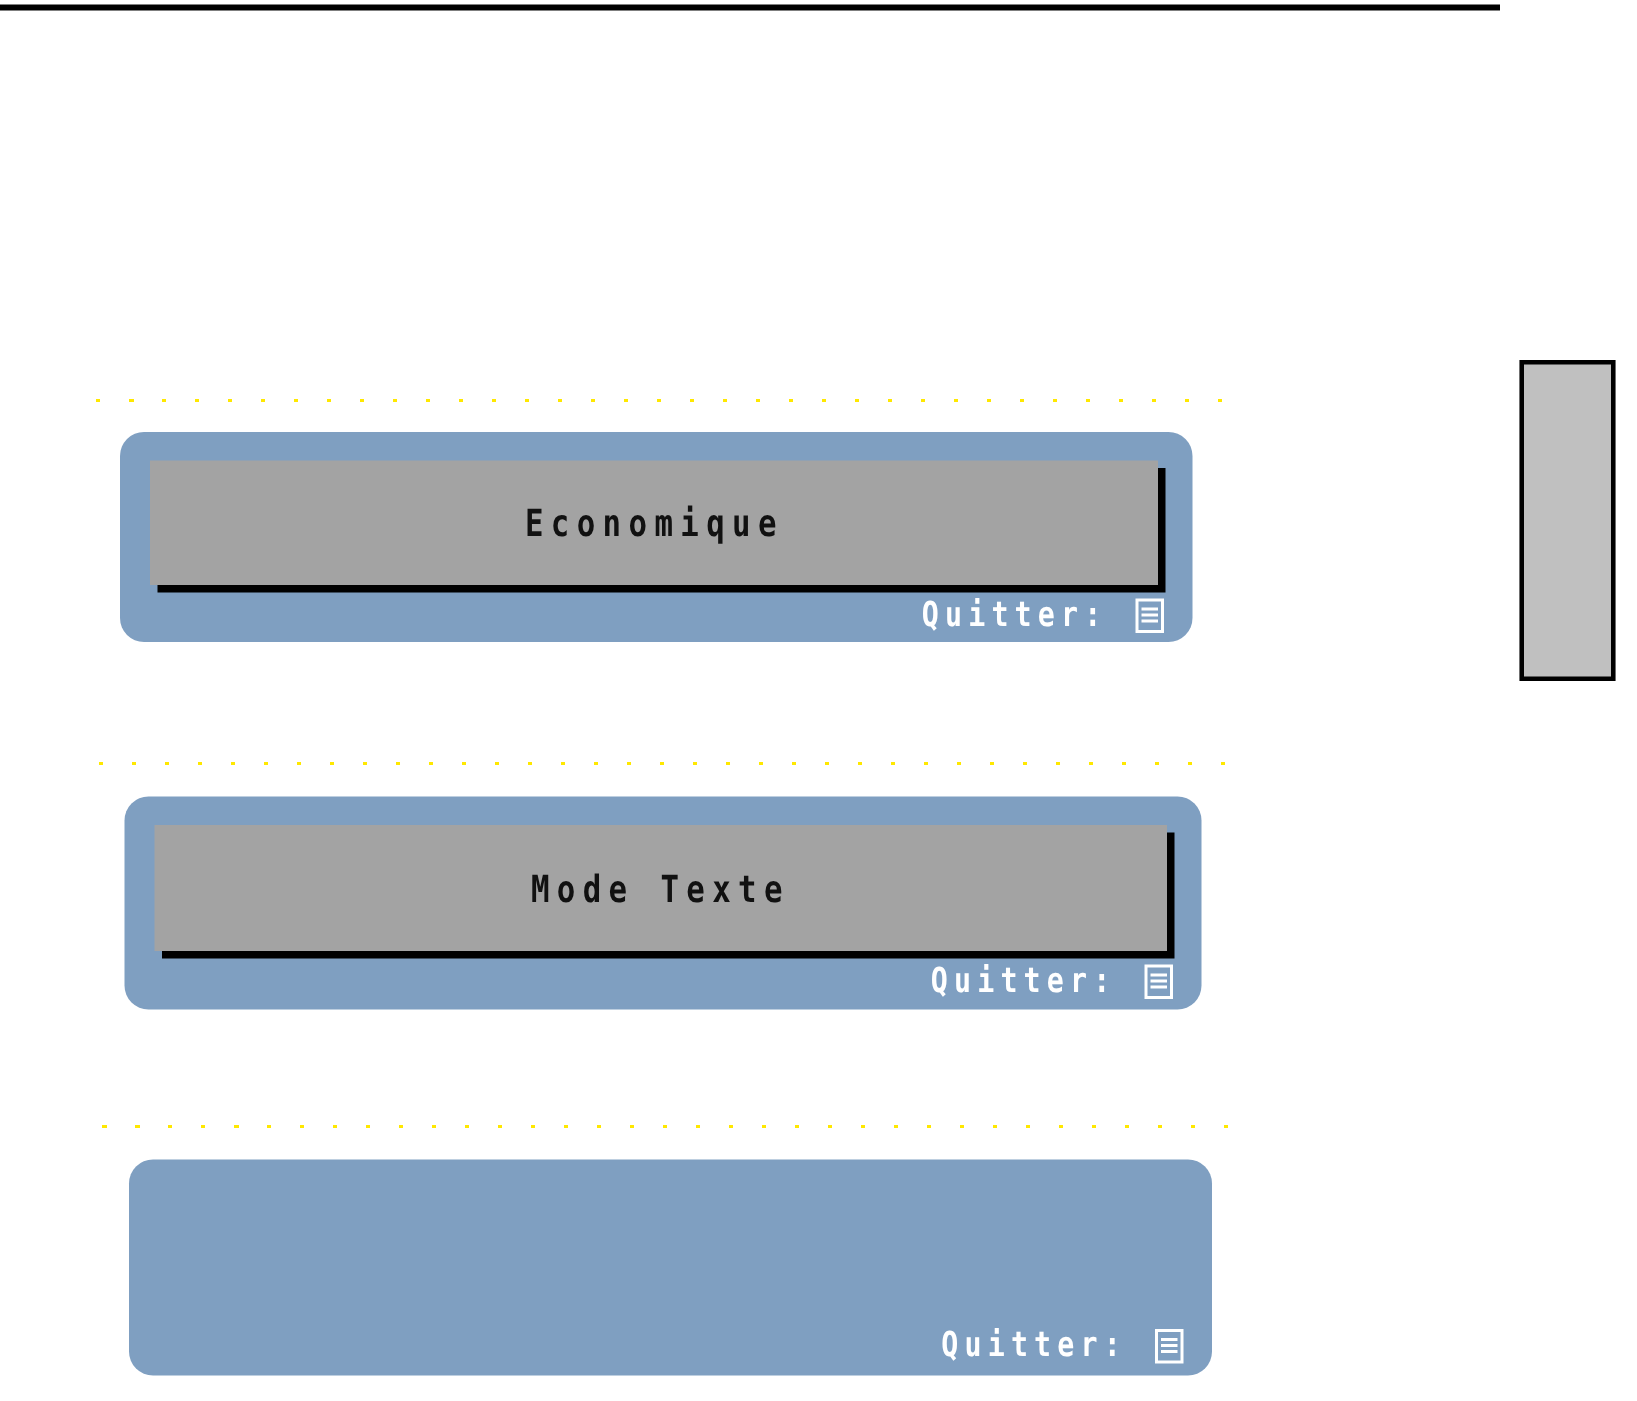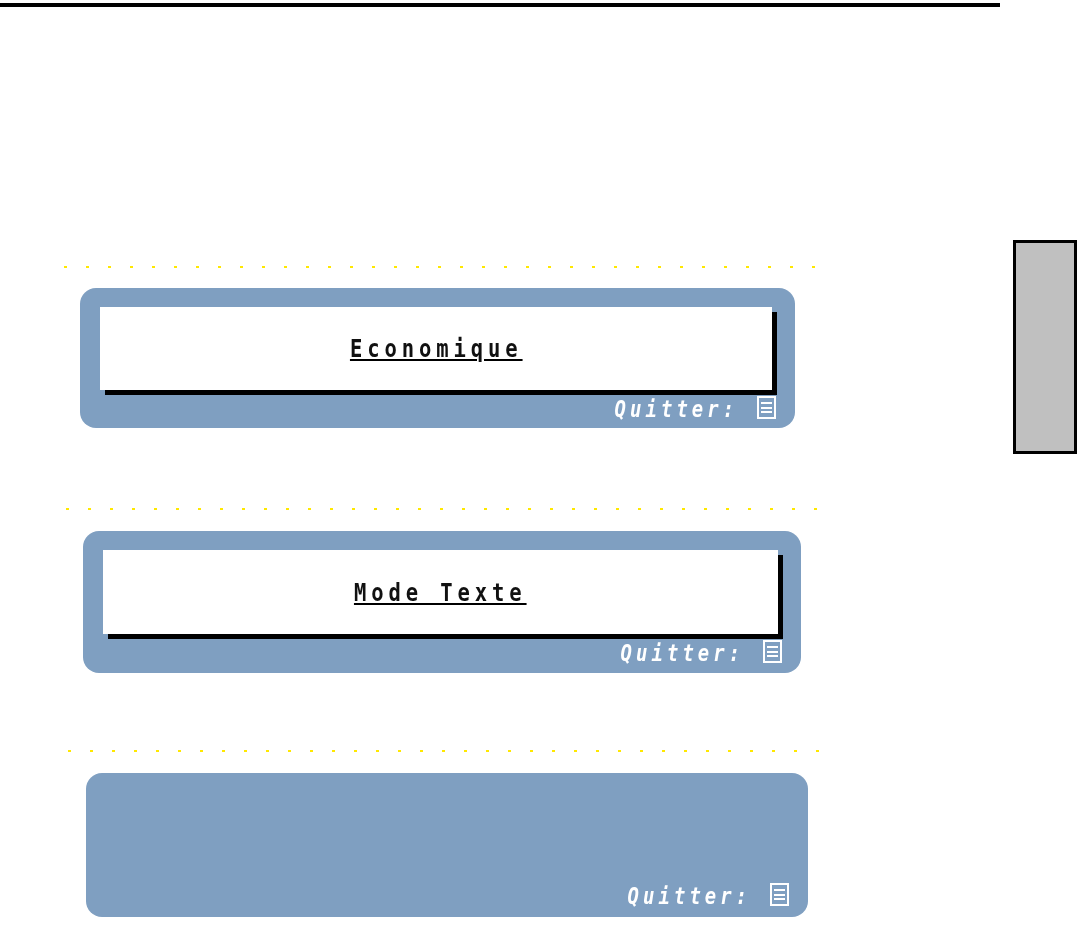--- a/index.html
+++ b/index.html
@@ -57,45 +57,44 @@
 
   .panel {
     position: absolute;
     background: #7f9fc1;
     border-radius: 16px;
     box-sizing: border-box;
   }
 
   .screen {
     position: absolute;
-    background: #ffffff;
+    background: #a3a3a3;
     box-shadow: 5px 5px 0 0 #000000;
     display: flex;
     align-items: center;
     justify-content: center;
     box-sizing: border-box;
-    text-decoration: underline;
   }
 
   .screen-label {
     font-family: "DejaVu Sans Mono", monospace;
     font-size: 25px;
     font-weight: bold;
     letter-spacing: 6px;
     color: #111111;
     transform: scaleX(0.82);
     white-space: pre;
   }
 
   .footer {
     position: absolute;
     display: flex;
+    align-items: center;
     justify-content: flex-end;
     gap: 5px;
-    font-style: italic;
   }
 
   .footer-label {
     font-family: "DejaVu Sans Mono", monospace;
     font-size: 23px;
     font-weight: bold;
     letter-spacing: 5px;
     color: #ffffff;
     transform: scaleX(0.82);
     white-space: pre;

